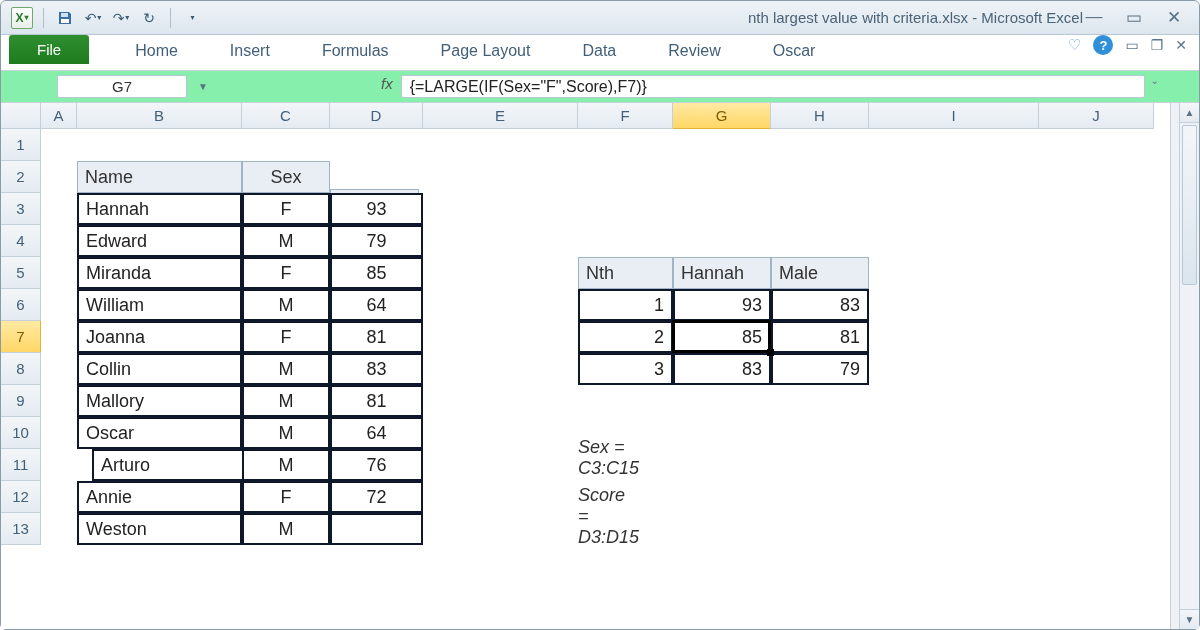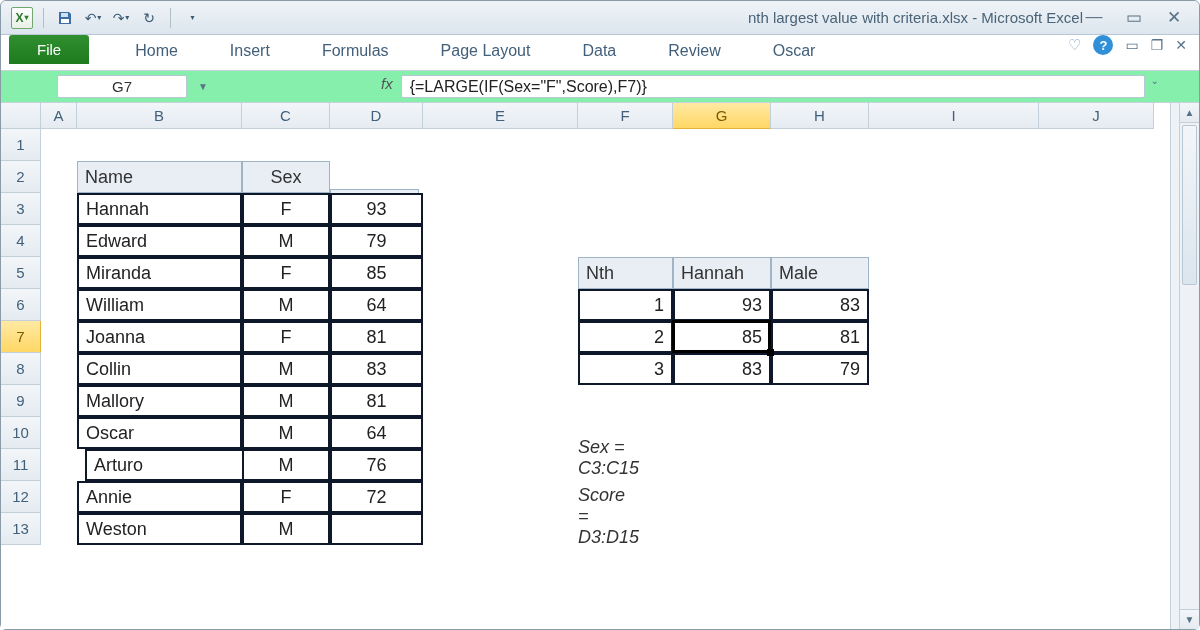--- a/index.html
+++ b/index.html
@@ -199,21 +199,21 @@
           <div class="cell tcell center" style="left: 329px; top: 192px; width: 93px;">81</div>
           <div class="cell tcell" style="left: 76px; top: 224px; width: 165px;">Collin</div>
           <div class="cell tcell center" style="left: 241px; top: 224px; width: 88px;">M</div>
           <div class="cell tcell center" style="left: 329px; top: 224px; width: 93px;">83</div>
           <div class="cell tcell" style="left: 76px; top: 256px; width: 165px;">Mallory</div>
           <div class="cell tcell center" style="left: 241px; top: 256px; width: 88px;">M</div>
           <div class="cell tcell center" style="left: 329px; top: 256px; width: 93px;">81</div>
           <div class="cell tcell" style="left: 76px; top: 288px; width: 165px;">Oscar</div>
           <div class="cell tcell center" style="left: 241px; top: 288px; width: 88px;">M</div>
           <div class="cell tcell center" style="left: 329px; top: 288px; width: 93px;">64</div>
-          <div class="cell tcell" style="left: 84px; top: 320px; width: 194px;">Arturo</div>
+          <div class="cell tcell" style="left: 91px; top: 320px; width: 194px;">Arturo</div>
           <div class="cell tcell center" style="left: 241px; top: 320px; width: 88px;">M</div>
           <div class="cell tcell center" style="left: 329px; top: 320px; width: 93px;">76</div>
           <div class="cell tcell" style="left: 76px; top: 352px; width: 165px;">Annie</div>
           <div class="cell tcell center" style="left: 241px; top: 352px; width: 88px;">F</div>
           <div class="cell tcell center" style="left: 329px; top: 352px; width: 93px;">72</div>
           <div class="cell tcell" style="left: 76px; top: 384px; width: 165px;">Weston</div>
           <div class="cell tcell center" style="left: 241px; top: 384px; width: 88px;">M</div>
           <div class="cell tcell center" style="left: 329px; top: 384px; width: 93px;"></div>
           <div class="cell thead" style="left: 577px; top: 128px; width: 95px;">Nth</div>
           <div class="cell thead" style="left: 672px; top: 128px; width: 98px;">Hannah</div>

